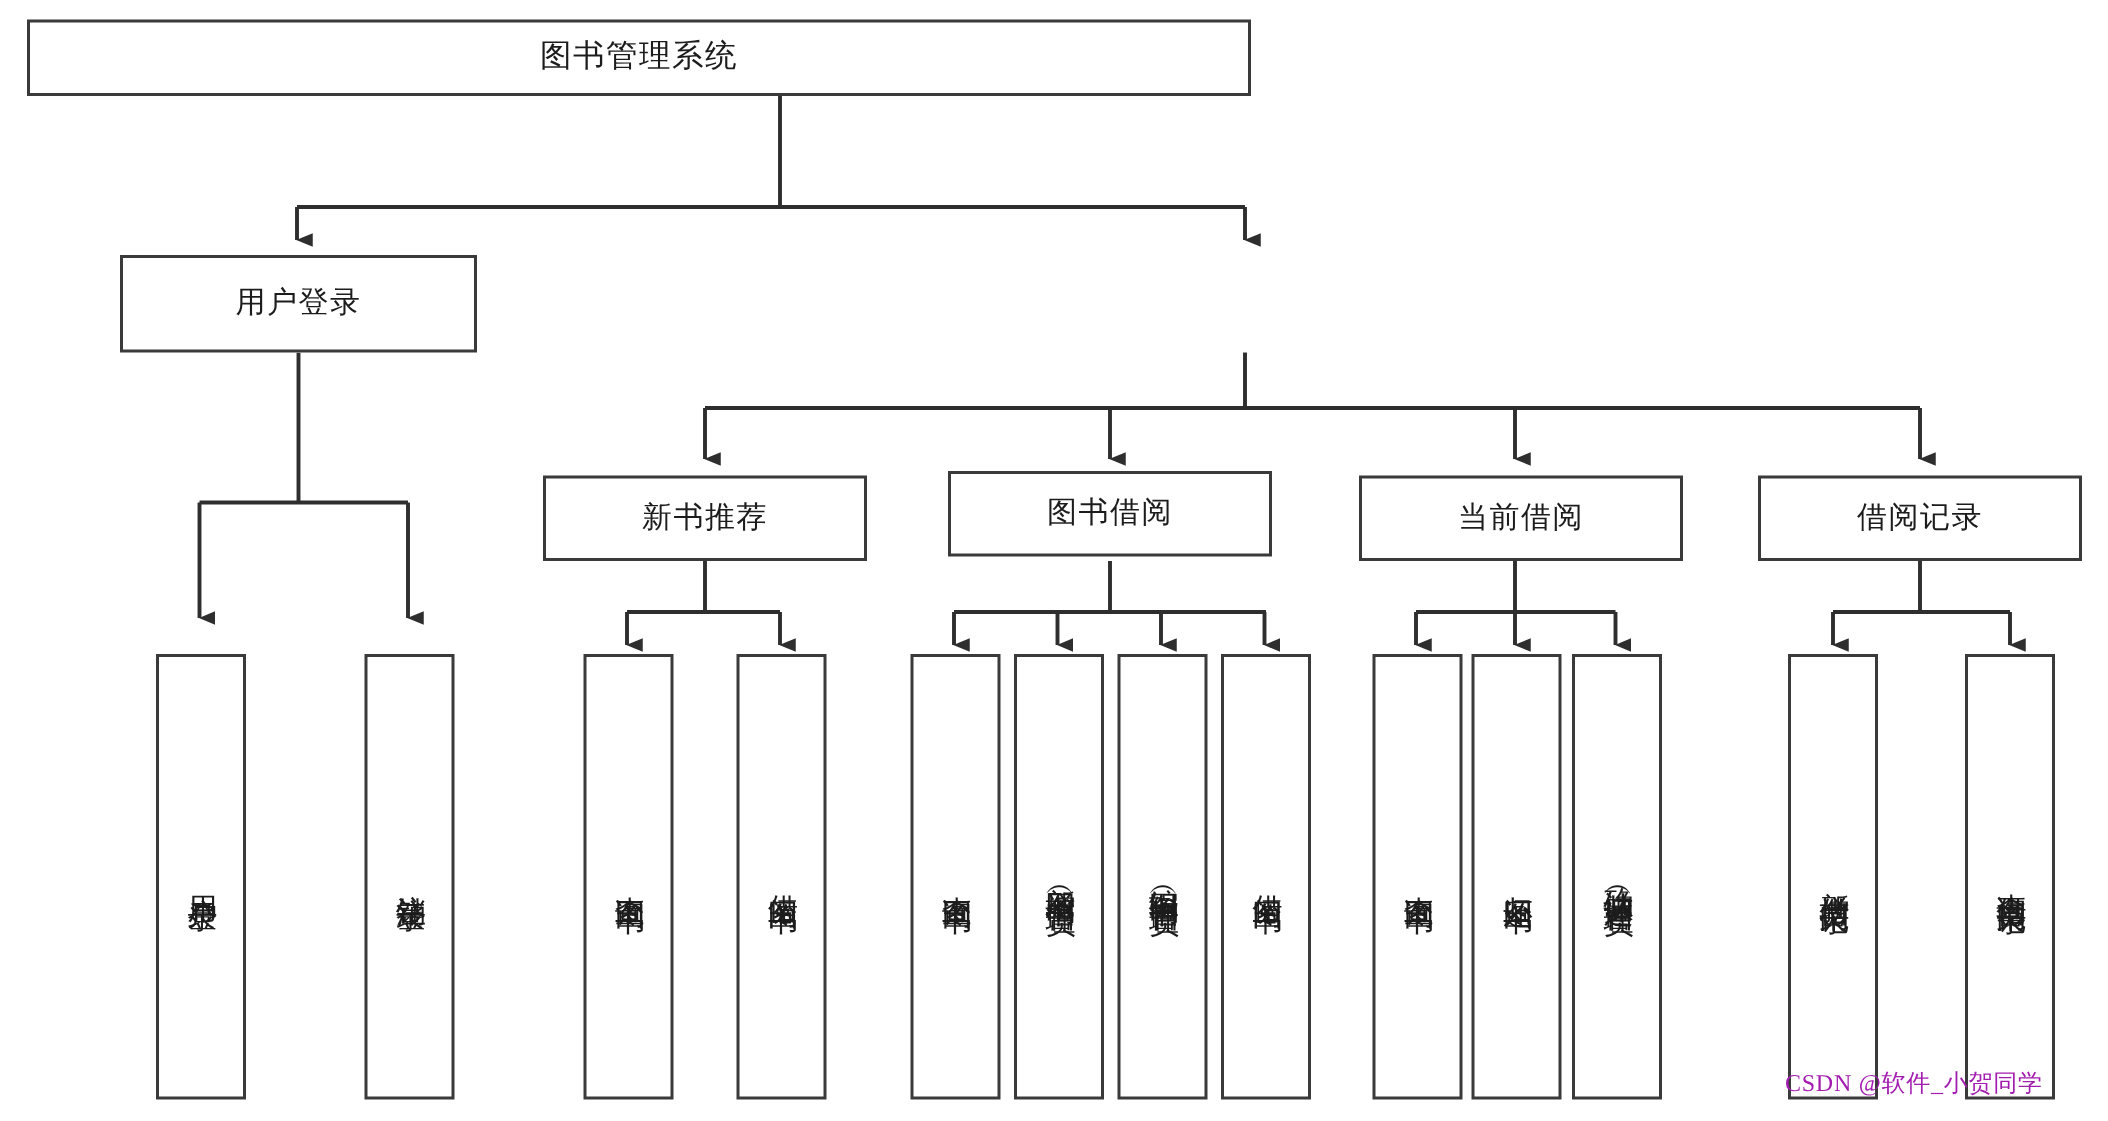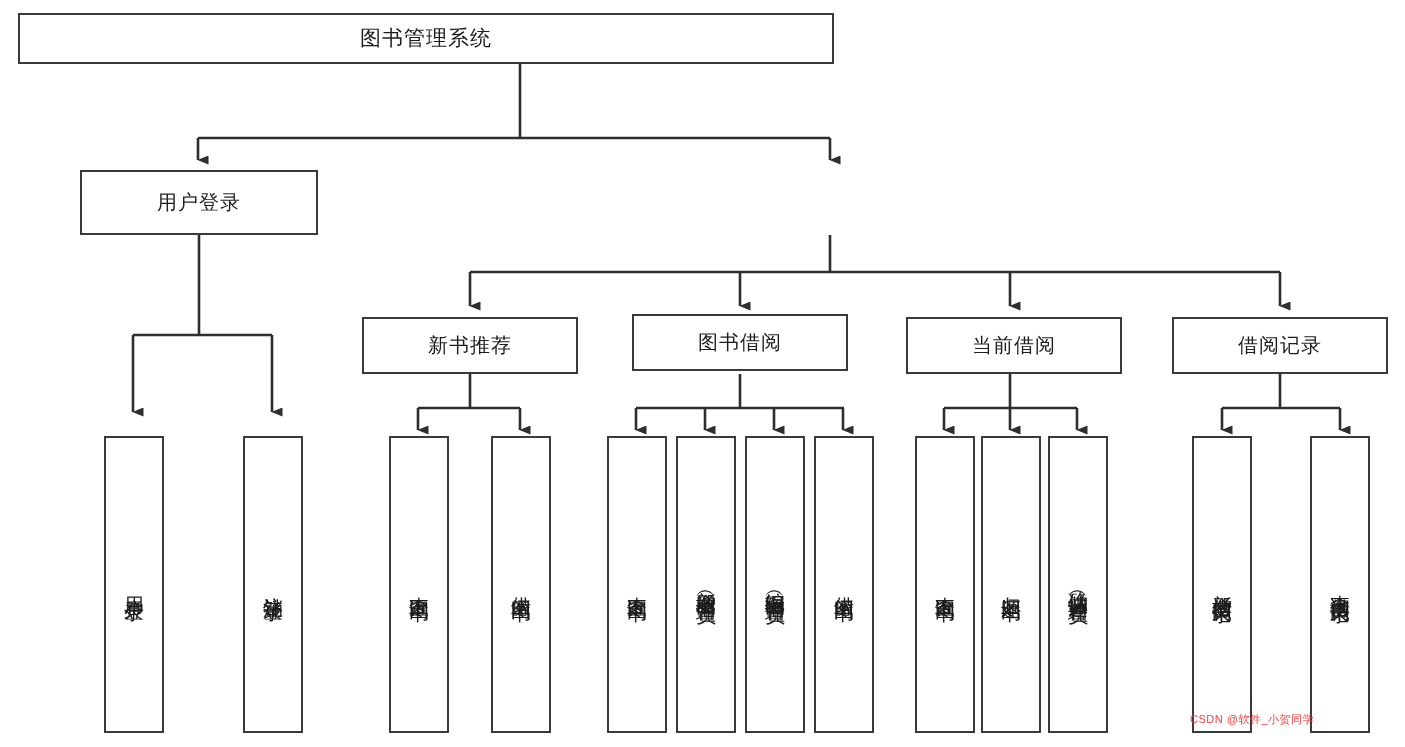--- a/index.html
+++ b/index.html
@@ -37,25 +37,26 @@
     text-orientation:upright;
     white-space:normal;
     font-size:20px;
     line-height:1.45;
     letter-spacing:2px;
     max-height:282px;
   }
   .watermark{
     position:absolute;
     left:1190px;top:712px;
-    font-size:11px;
-    color:#ef4444;
+    font-size:16px;
+    color:#a21caf;
     letter-spacing:0.5px;
     white-space:nowrap;
     user-select:none;
+    font-family:Liberation Serif, serif;
   }
 </style>
 </head>
 <body>
 
 <div id="canvas">
 
   <svg id="wires" viewBox="0 0 1405 747" xmlns="http://www.w3.org/2000/svg">
     <defs>
       <marker id="arw" markerWidth="9" markerHeight="11" refX="4.5" refY="10.5" orient="auto" markerUnits="userSpaceOnUse">

